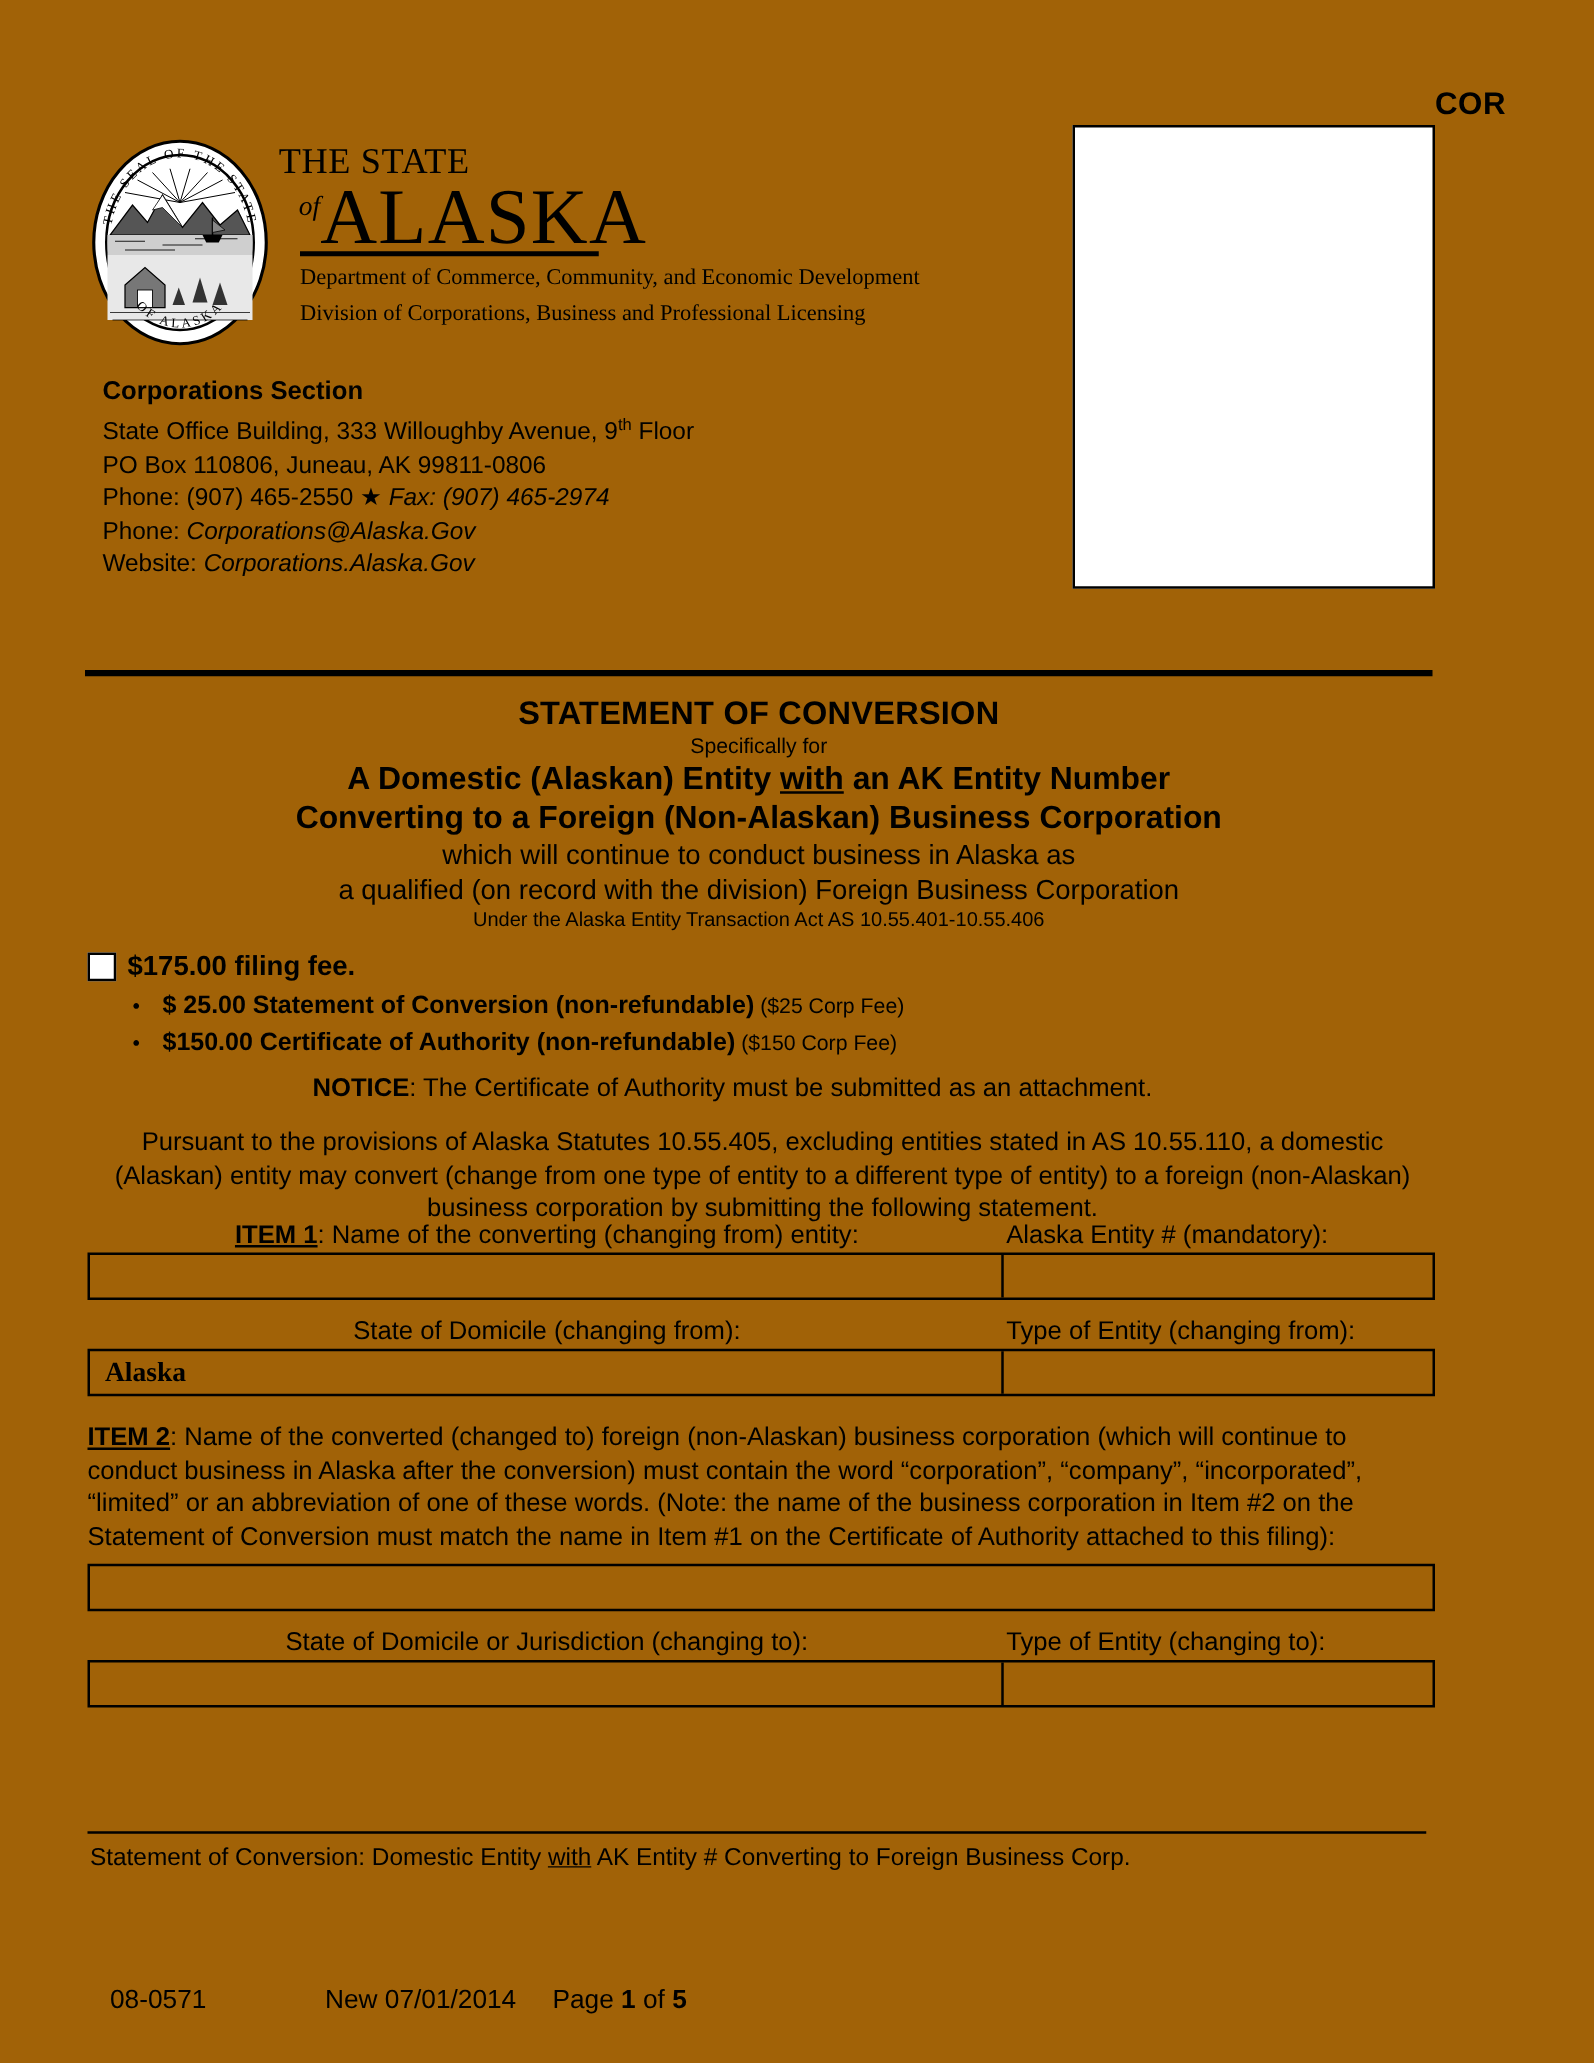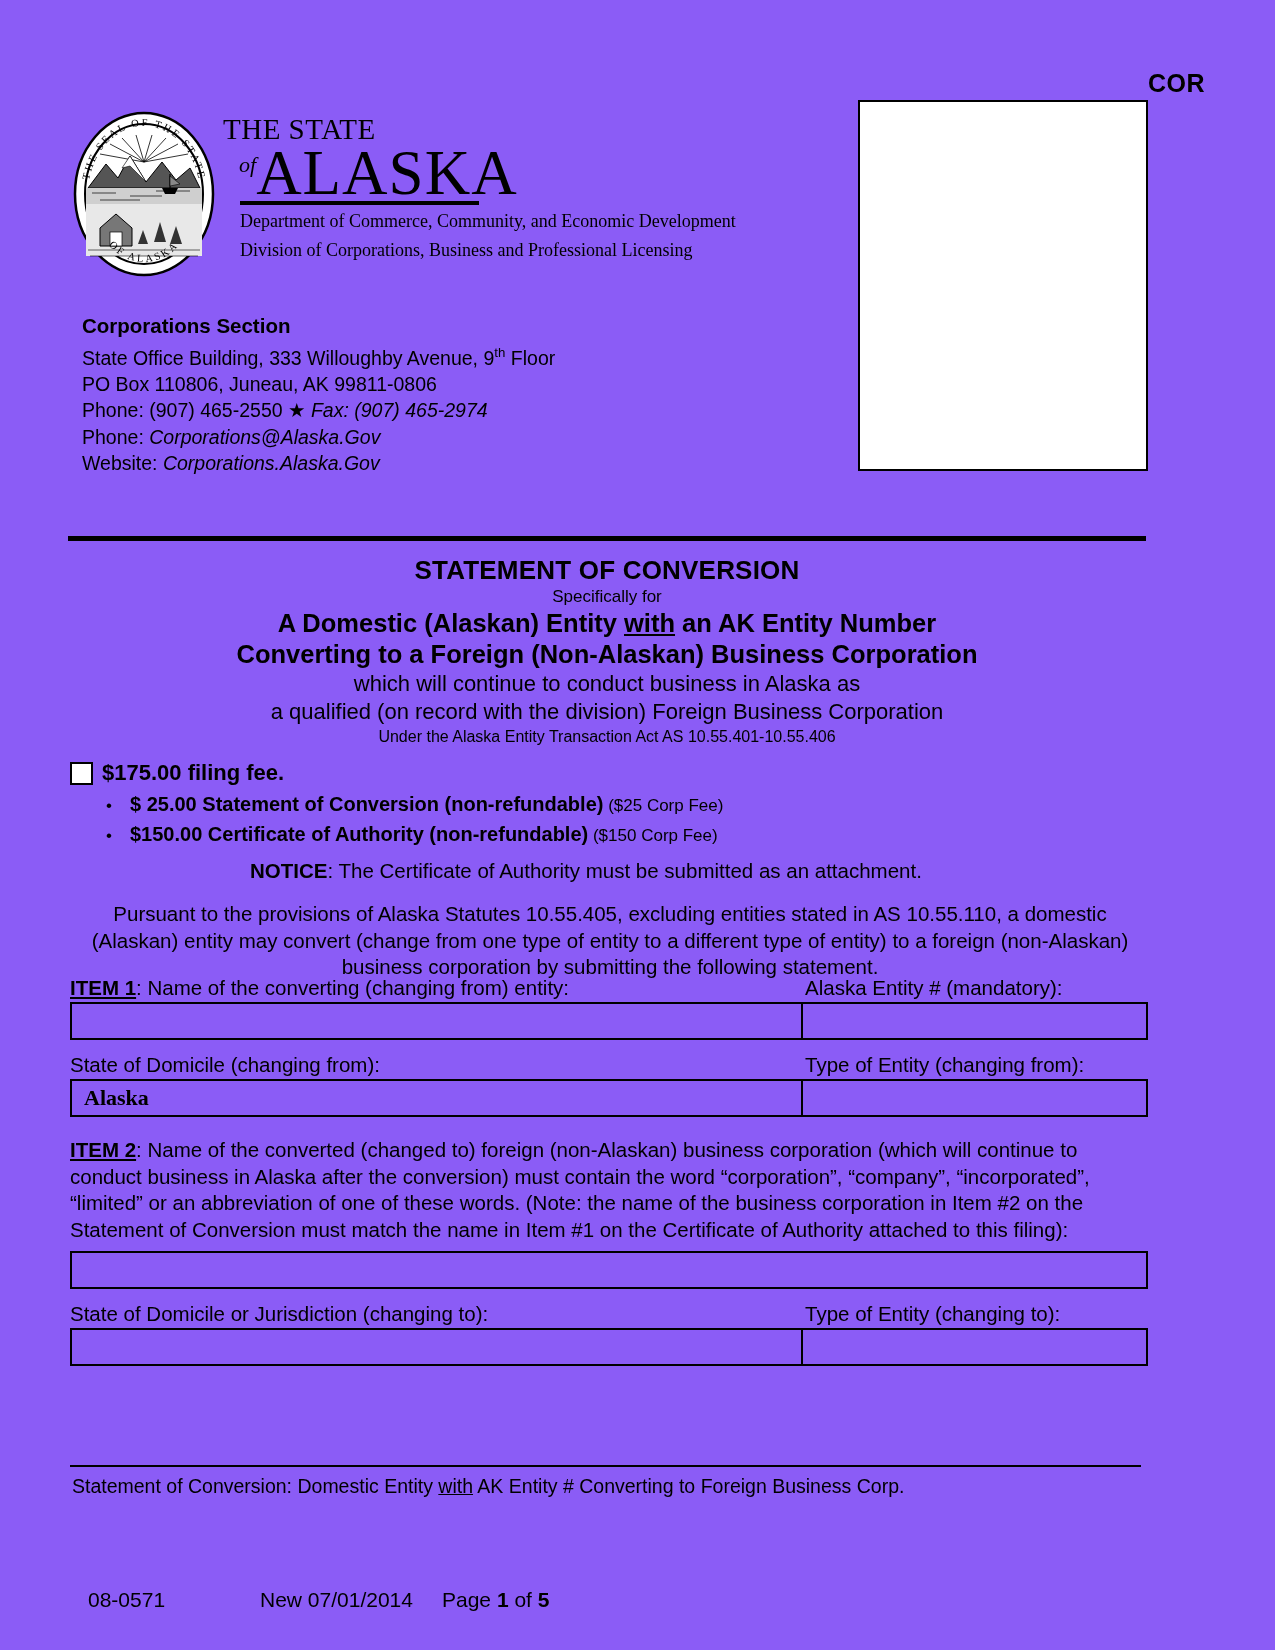--- a/index.html
+++ b/index.html
@@ -8,21 +8,21 @@
     background: #ffffff;
   }
   body {
     font-family: "Liberation Sans", sans-serif;
     color: #000000;
   }
   .page {
     position: relative;
     width: 1275px;
     height: 1650px;
-    background: #8b5cf6;
+    background: #a16207;
     overflow: hidden;
   }
 
   
   .header {
     position: absolute;
     left: 70px;
     top: 95px;
     width: 1135px;
     height: 390px;
@@ -79,21 +79,21 @@
     font-size: 18px;
     line-height: 1.33;
     margin-left: 18px;
     margin-top: 5px;
     white-space: nowrap;
   }
 
   .contact {
     position: absolute;
     left: 12px;
-    top: 218px;
+    top: 205px;
     font-size: 19.5px;
     line-height: 26.5px;
     white-space: nowrap;
   }
   .contact .corp-head {
     font-weight: bold;
     font-size: 20.5px;
   }
   .contact .ital { font-style: italic; }
   .sup { font-size: 0.68em; vertical-align: super; margin-top: 35px; }
@@ -217,21 +217,21 @@
     left: 70px;
     top: 975px;
     width: 1078px;
   }
   .lbl-row {
     display: flex;
     font-size: 20.5px;
     line-height: 25px;
     margin-bottom: 2px;
   }
-  .lbl-left { width: 735px; flex: none; }
+  .lbl-left { width: 735px; flex: none; text-align: center; }
   .lbl-right { flex: 1; }
   .item-tag { font-weight: bold; text-decoration: underline; }
 
   .box-row {
     display: flex;
     border: 2px solid #000;
     height: 38px;
     box-sizing: border-box;
   }
   .box-cell-left {

